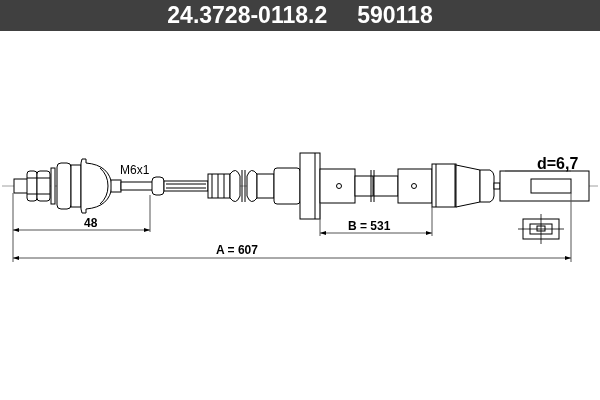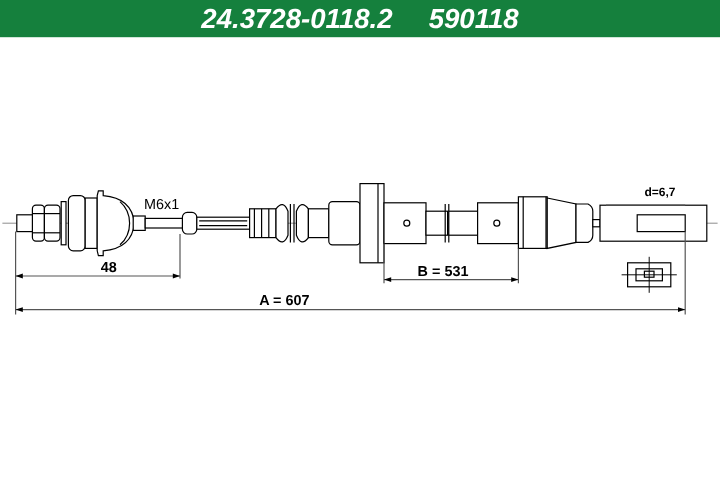--- a/index.html
+++ b/index.html
@@ -1,17 +1,17 @@
 <!DOCTYPE html>
 <html><head>
   <meta charset="utf-8">
   <style>
     html, body { margin: 0; padding: 0; }
     body { width: 600px; height: 400px; background: #ffffff; position: relative; overflow: hidden; font-family: "Liberation Sans", sans-serif; }
-    .header { position: absolute; left: 0; top: 0; width: 600px; height: 31px; background: #15803d; display: flex; justify-content: center; align-items: center; font-style: italic; }
+    .header { position: absolute; left: 0; top: 0; width: 600px; height: 31px; background: #404040; display: flex; justify-content: center; align-items: center; }
     .header span { color: #ffffff; font-weight: bold; font-size: 23px; letter-spacing: 0px; }
     .header .gap { display: inline-block; width: 30px; }
     svg { position: absolute; left: 0; top: 0; }
   </style>
 </head>
 <body>
 
 <div class="header">
   <span>24.3728-0118.2</span>
   <span class="gap"></span>
@@ -105,13 +105,13 @@
     <polygon points="432,233 426,231 426,235"></polygon>
     <polygon points="13,258 19,256 19,260"></polygon>
     <polygon points="571,258 565,256 565,260"></polygon>
   </g>
 </svg>
 
 <div style="position:absolute;left:120px;top:163px;font-weight:normal;font-size:12px;font-family:'Liberation Sans',sans-serif;">M6x1</div>
 <div style="position:absolute;left:84px;top:216px;font-weight:bold;font-size:12px;font-family:'Liberation Sans',sans-serif;">48</div>
 <div style="position:absolute;left:348px;top:219px;font-weight:bold;font-size:12px;font-family:'Liberation Sans',sans-serif;">B = 531</div>
 <div style="position:absolute;left:216px;top:243px;font-weight:bold;font-size:12px;font-family:'Liberation Sans',sans-serif;">A = 607</div>
-<div style="position:absolute;left:537px;top:155px;font-weight:bold;font-size:10px;font-family:'Liberation Sans',sans-serif;">d=6,7</div>
+<div style="position:absolute;left:537px;top:155px;font-weight:bold;font-size:16px;font-family:'Liberation Sans',sans-serif;">d=6,7</div>
 
 </body></html>

